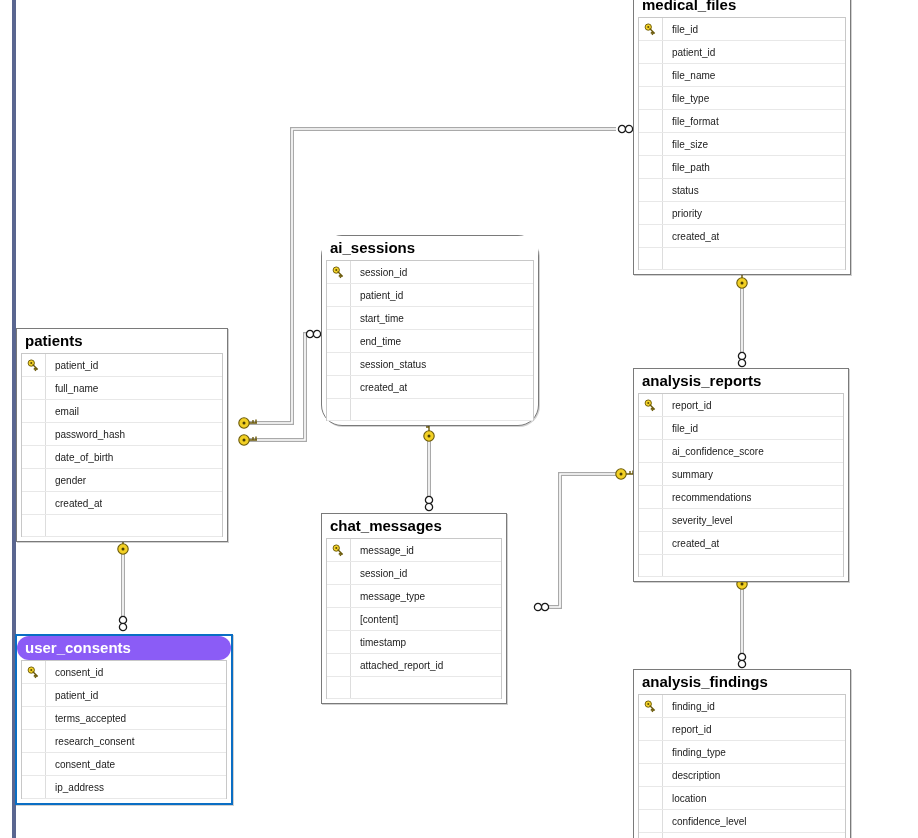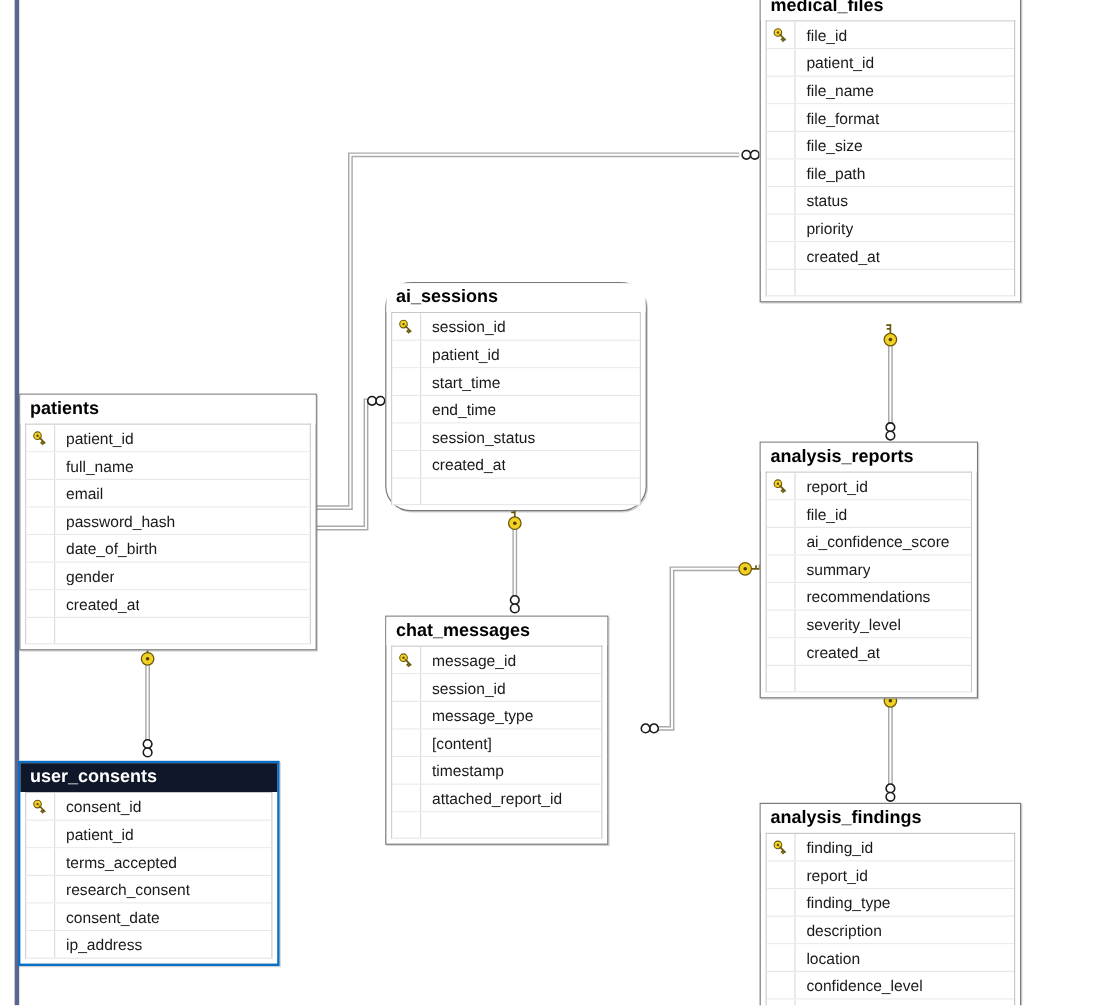--- a/index.html
+++ b/index.html
@@ -31,21 +31,21 @@
     line-height:24px;
     padding:0 8px;
     font-size:15px;
     font-weight:bold;
     color:#000000;
     background:#ffffff;
     white-space:nowrap;
     overflow:hidden;
   }
   .tbl.selected{border:2px solid #0a6ec4;}
-  .tbl.selected .hdr{background:#0f172a;color:#ffffff;}
+  .tbl.selected .hdr{background:#8b5cf6;color:#ffffff;border-radius:12px;}
 
   .grid{
     margin:0 4px 4px 4px;
     border:1px solid #c8c8c8;
     border-bottom:none;
     background:#ffffff;
     box-sizing:border-box;
   }
   .row{
     display:flex;
@@ -57,21 +57,21 @@
   }
   .row .gut{
     width:24px;min-width:24px;
     height:100%;
     border-right:1px solid #dddddd;
     display:flex;align-items:center;justify-content:center;
     box-sizing:border-box;
   }
   .row .nm{
     padding-left:9px;
-    font-size:13px;
+    font-size:10px;
     color:#1a1a1a;
     white-space:nowrap;
     overflow:hidden;
   }
   .row.blank{height:22px;border-bottom:1px solid #e8e8e8;}
   .row.blank .gut{border-right:1px solid #dddddd;}
 
   
   .keyicon{display:block;width:13px;height:13px;}
 </style>
@@ -201,20 +201,24 @@
           <div class="row">
             <div class="gut"></div>
             <div class="nm">patient_id</div>
           </div>
           <div class="row">
             <div class="gut"></div>
             <div class="nm">file_name</div>
           </div>
           <div class="row">
             <div class="gut"></div>
+            <div class="nm">file_type</div>
+          </div>
+          <div class="row">
+            <div class="gut"></div>
             <div class="nm">file_format</div>
           </div>
           <div class="row">
             <div class="gut"></div>
             <div class="nm">file_size</div>
           </div>
           <div class="row">
             <div class="gut"></div>
             <div class="nm">file_path</div>
           </div>
@@ -268,21 +272,21 @@
           <div class="row">
             <div class="gut"></div>
             <div class="nm">created_at</div>
           </div>
           <div class="row blank">
             <div class="gut"></div>
             <div class="nm"></div>
           </div>
         </div>
       </div>
-      <div class="tbl" style="left: 4px; top: 328px; width: 248px;">
+      <div class="tbl" style="left: 4px; top: 328px; width: 212px;">
         <div class="hdr">patients</div>
         <div class="grid">
           <div class="row">
             <div class="gut">
               <svg class="keyicon" viewBox="0 0 14 14" xmlns="http://www.w3.org/2000/svg">
                 <circle cx="4.6" cy="4.4" r="3.4" fill="#f5d328" stroke="#6b5a0a" stroke-width="1"></circle>
                 <circle cx="4.6" cy="4.4" r="1.1" fill="#5a4b06"></circle>
                 <path d="M6.6 6.4 L11 10.8 M9.0 9.6 L7.9 10.8 M10.2 10.8 L9.1 12.0" stroke="#6b5a0a" stroke-width="1.5" fill="none" stroke-linecap="square"></path>
               </svg>
             </div>
@@ -311,21 +315,21 @@
           <div class="row">
             <div class="gut"></div>
             <div class="nm">created_at</div>
           </div>
           <div class="row blank">
             <div class="gut"></div>
             <div class="nm"></div>
           </div>
         </div>
       </div>
-      <div class="tbl" style="left: 621px; top: 368px; width: 182px;">
+      <div class="tbl" style="left: 621px; top: 368px; width: 216px;">
         <div class="hdr">analysis_reports</div>
         <div class="grid">
           <div class="row">
             <div class="gut">
               <svg class="keyicon" viewBox="0 0 14 14" xmlns="http://www.w3.org/2000/svg">
                 <circle cx="4.6" cy="4.4" r="3.4" fill="#f5d328" stroke="#6b5a0a" stroke-width="1"></circle>
                 <circle cx="4.6" cy="4.4" r="1.1" fill="#5a4b06"></circle>
                 <path d="M6.6 6.4 L11 10.8 M9.0 9.6 L7.9 10.8 M10.2 10.8 L9.1 12.0" stroke="#6b5a0a" stroke-width="1.5" fill="none" stroke-linecap="square"></path>
               </svg>
             </div>

